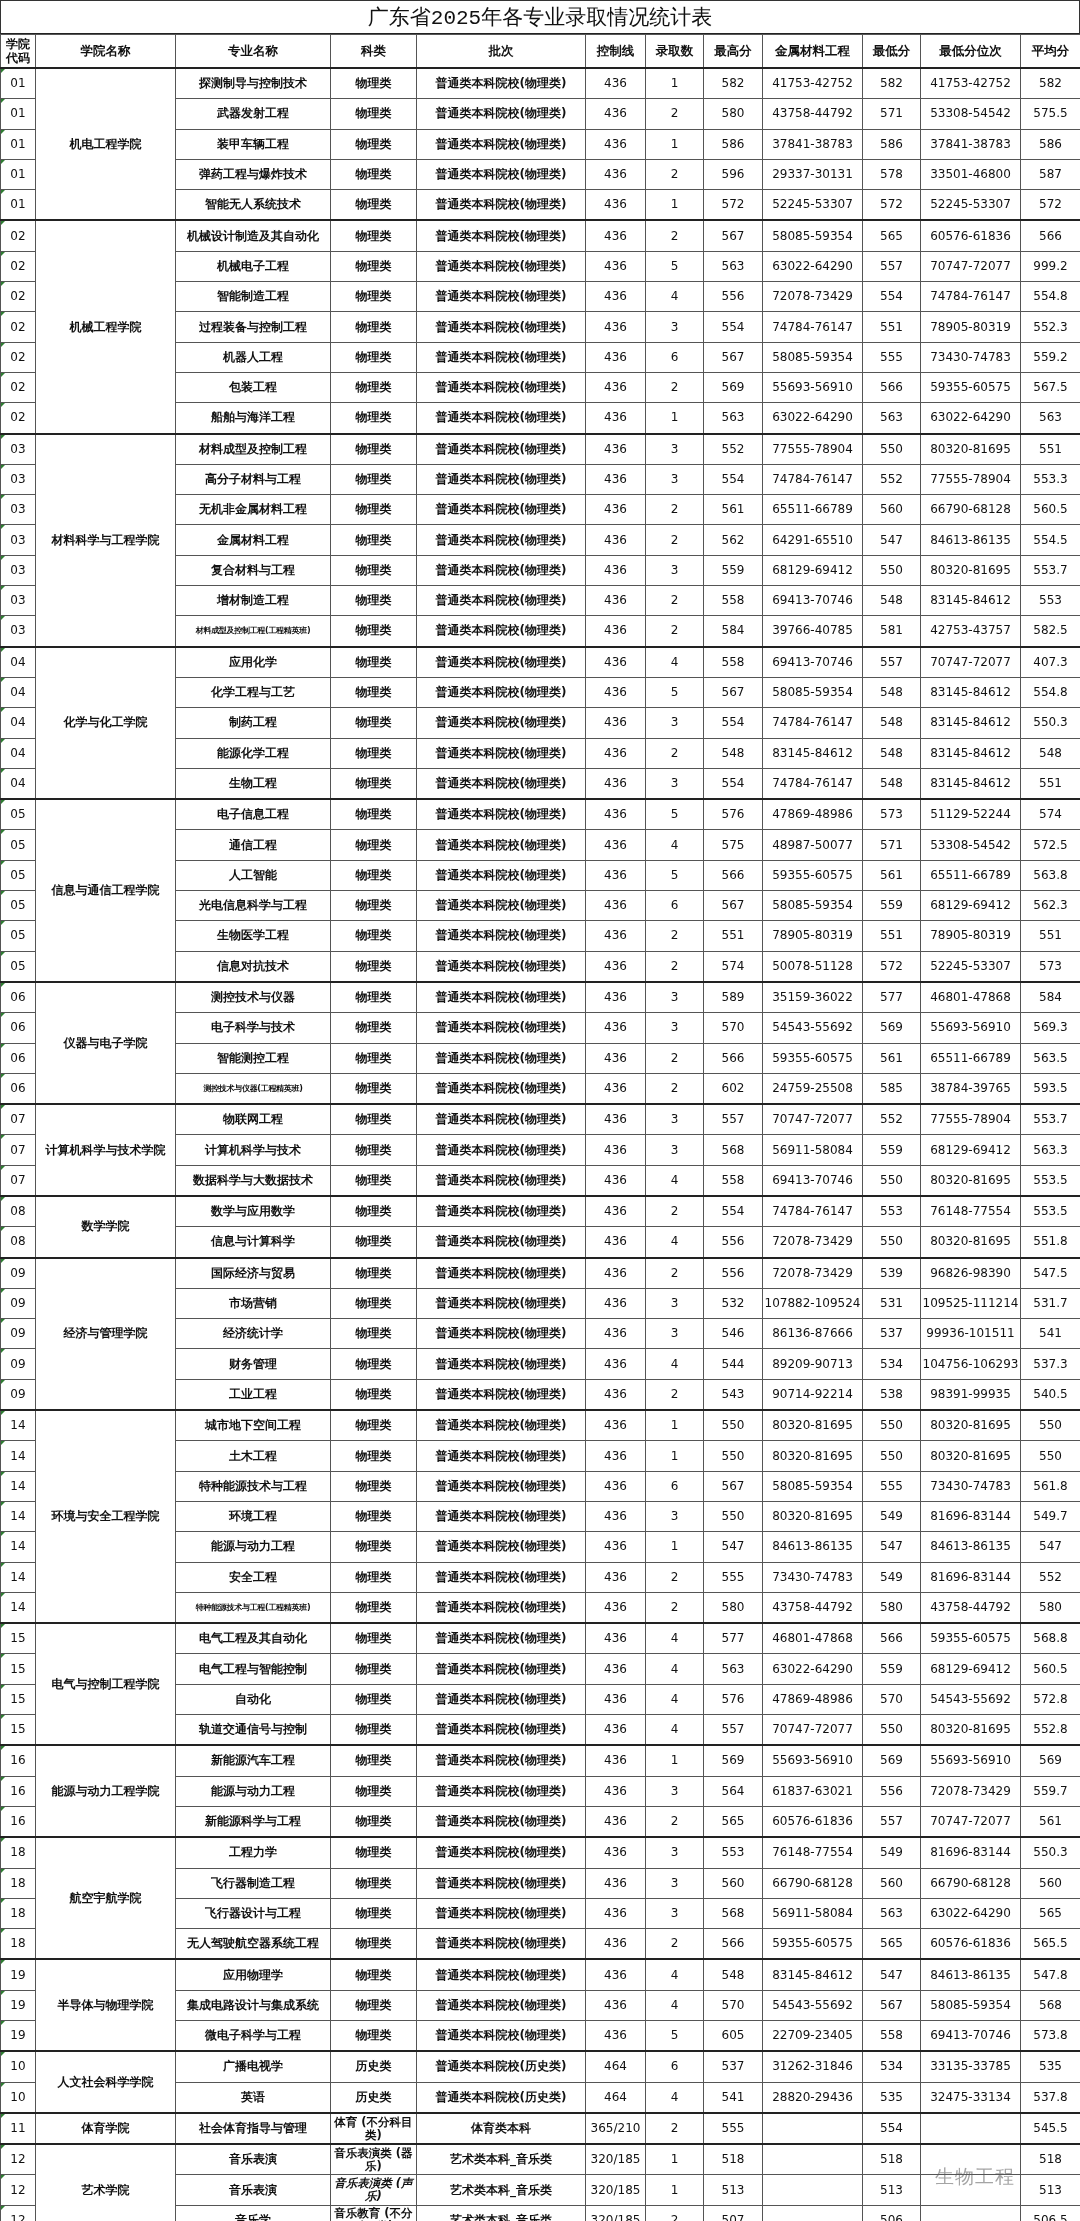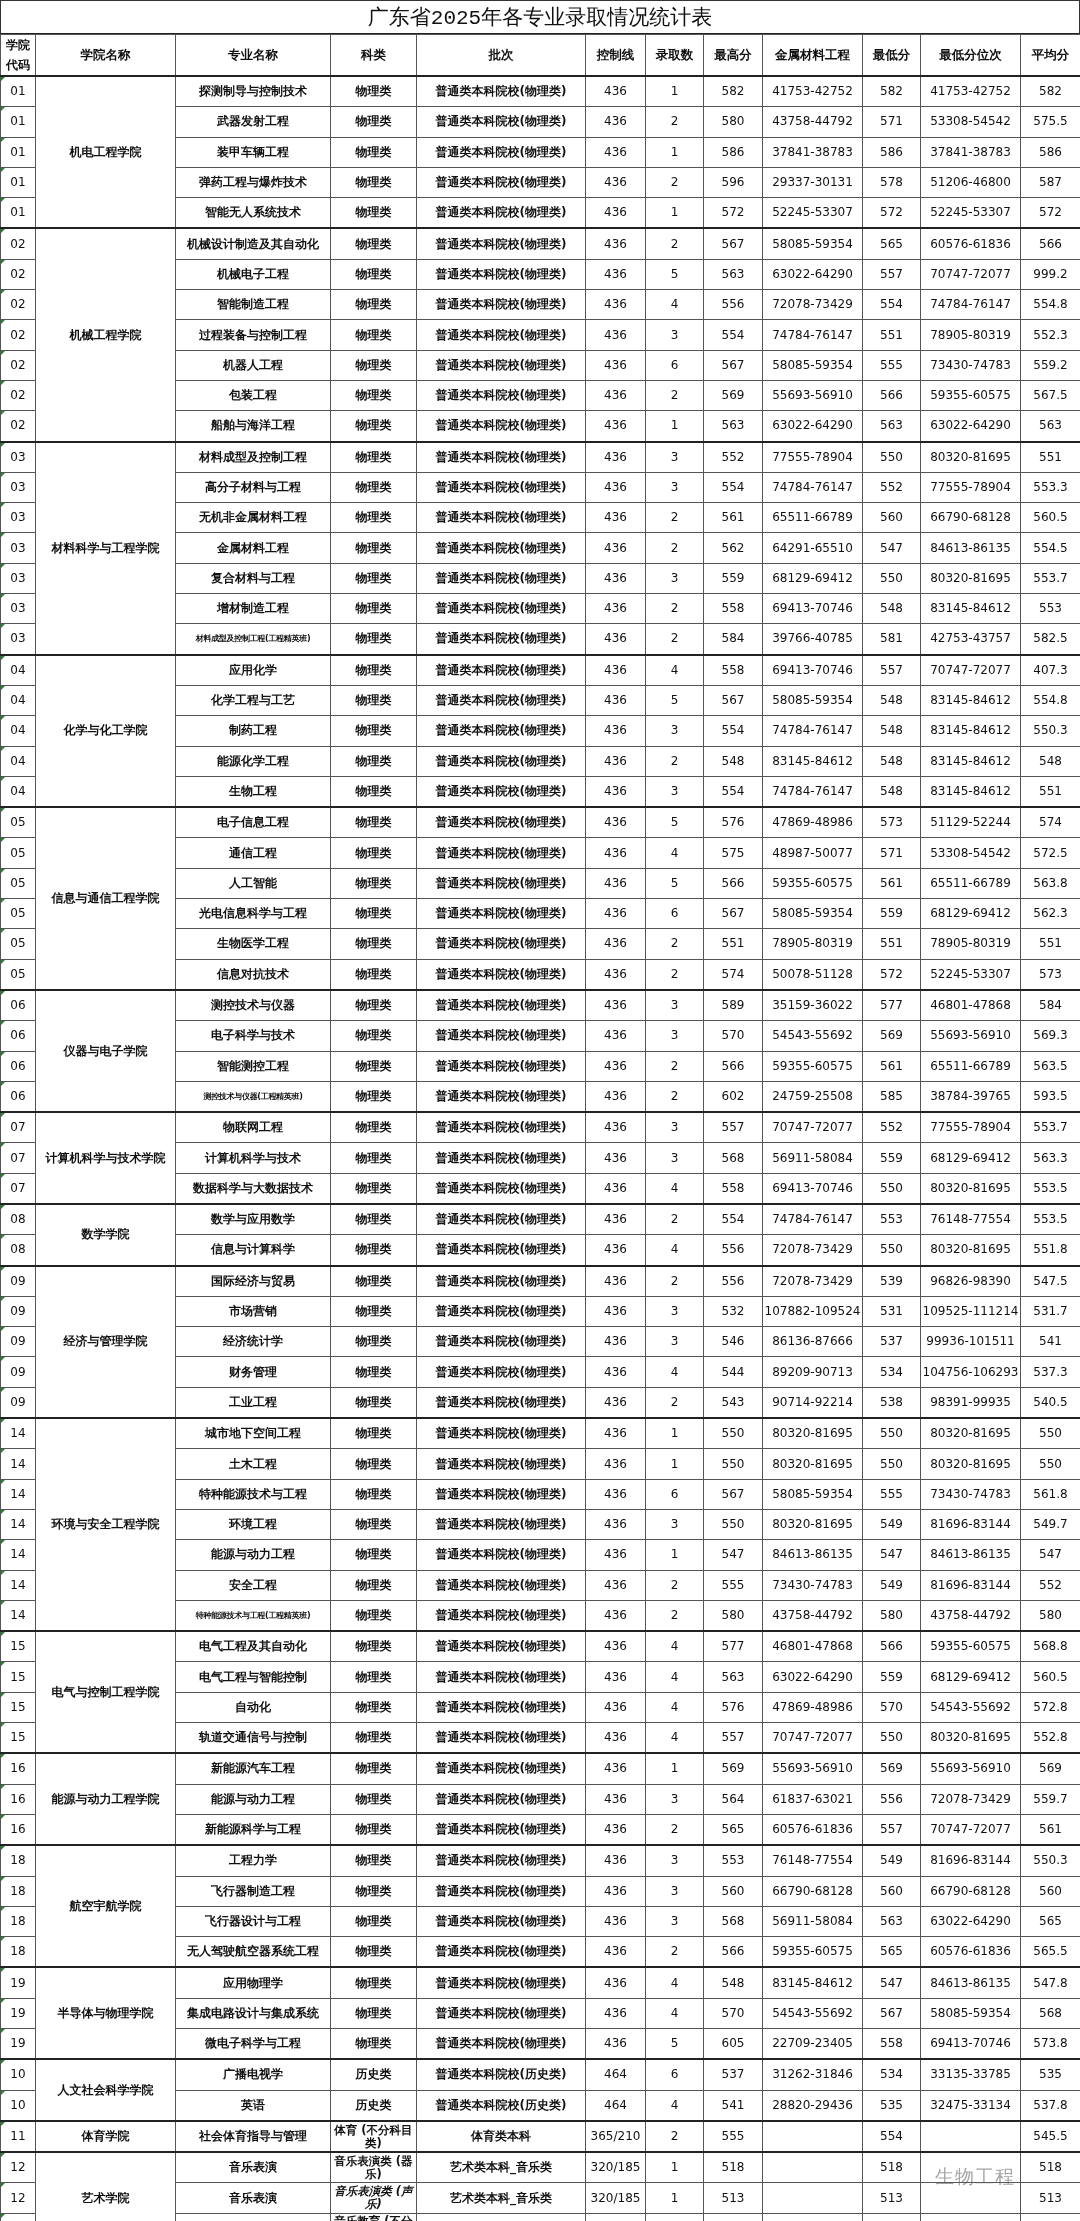--- a/index.html
+++ b/index.html
@@ -49,21 +49,21 @@
       <col style="width:60px">
       <col style="width:58px">
       <col style="width:59px">
     <col style="width:100px">
       <col style="width:58px">
       <col style="width:100px">
       <col style="width:60px">
   </colgroup>
   <thead>
     <tr>
-      <th style="line-height:20px;font-size:12px;white-space:normal;"><span>学院<br>代码</span></th>
+      <th style="line-height:14px;font-size:12px;white-space:normal;"><span>学院<br>代码</span></th>
       <th>学院名称</th>
       <th>专业名称</th>
       <th>科类</th>
       <th>批次</th>
       <th>控制线</th>
       <th>录取数</th>
       <th>最高分</th>
       <th>金属材料工程</th>
       <th>最低分</th>
       <th>最低分位次</th>
@@ -114,21 +114,21 @@
       <tr>
         <td class="code num">01</td>
         <td>弹药工程与爆炸技术</td>
         <td style="white-space: pre-line;">物理类</td>
         <td>普通类本科院校(物理类)</td>
         <td class="num">436</td>
         <td class="num">2</td>
         <td class="num">596</td>
         <td class="num">29337-30131</td>
         <td class="num">578</td>
-        <td class="num">51206-46800</td>
+        <td class="num">33501-46800</td>
         <td class="num">587</td>
       </tr>
       <tr>
         <td class="code num">01</td>
         <td>智能无人系统技术</td>
         <td style="white-space: pre-line;">物理类</td>
         <td>普通类本科院校(物理类)</td>
         <td class="num">436</td>
         <td class="num">1</td>
         <td class="num">572</td>

